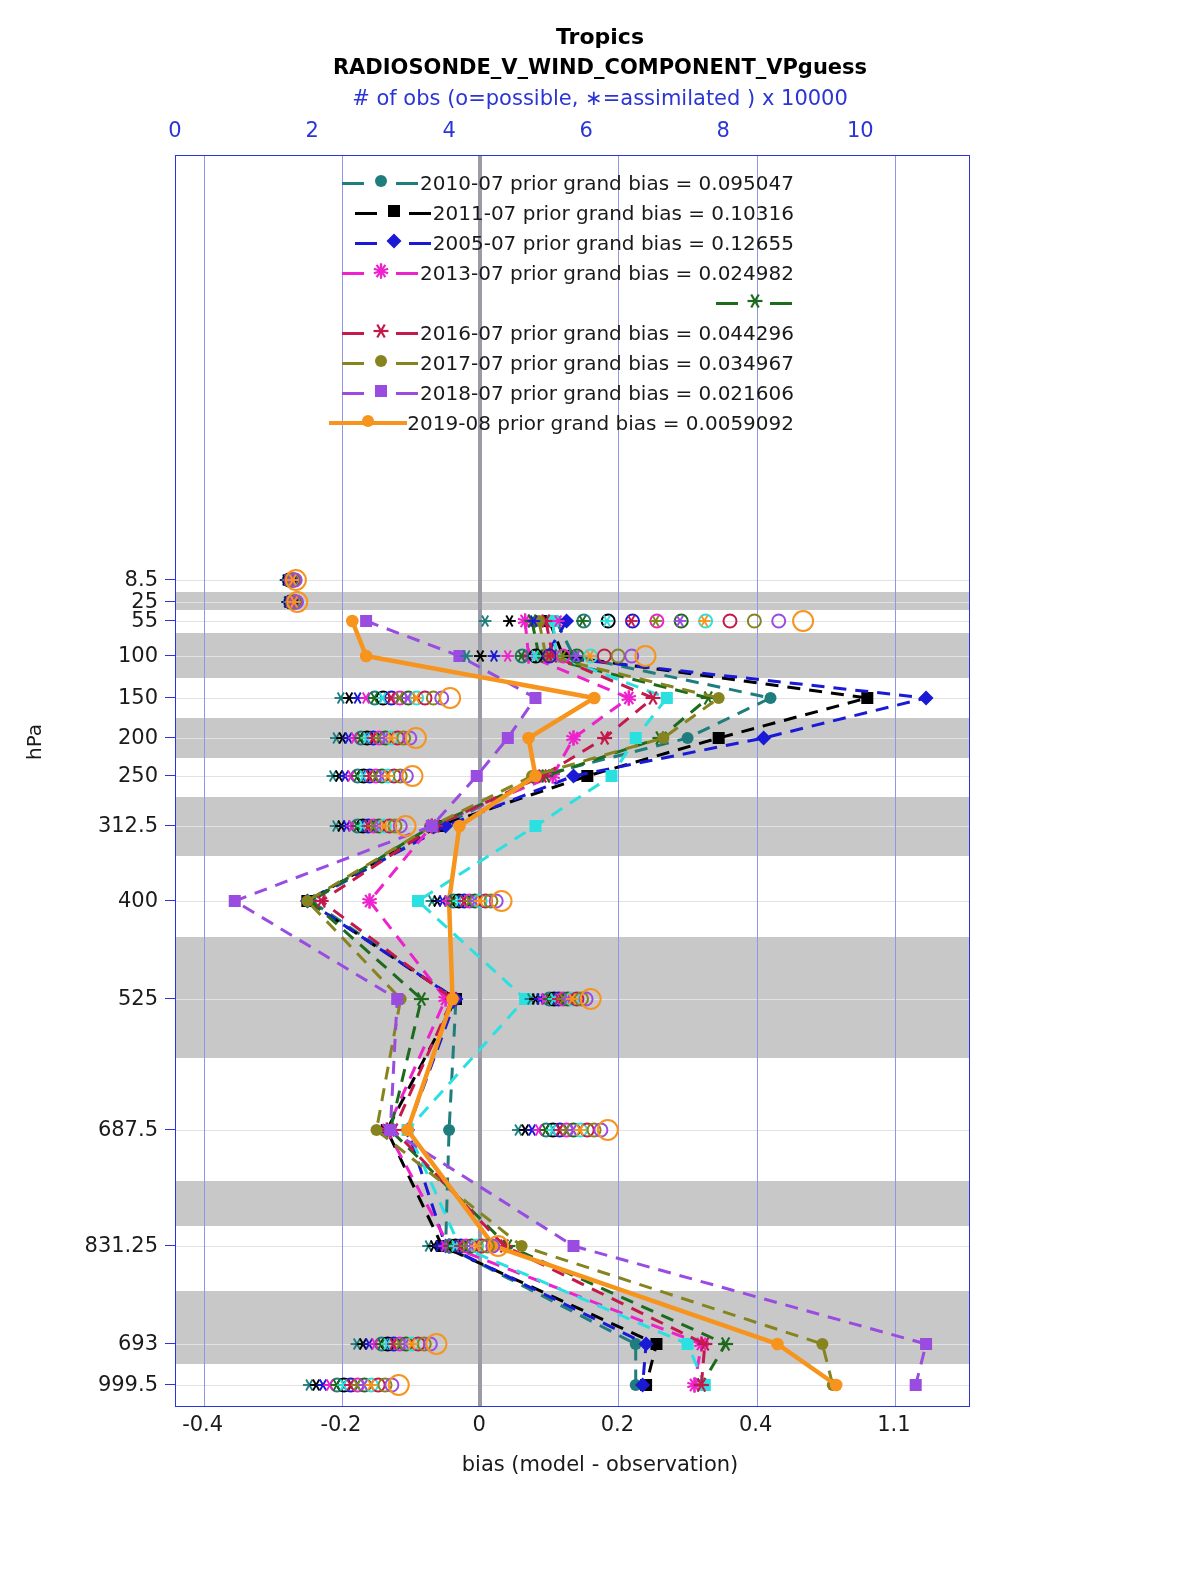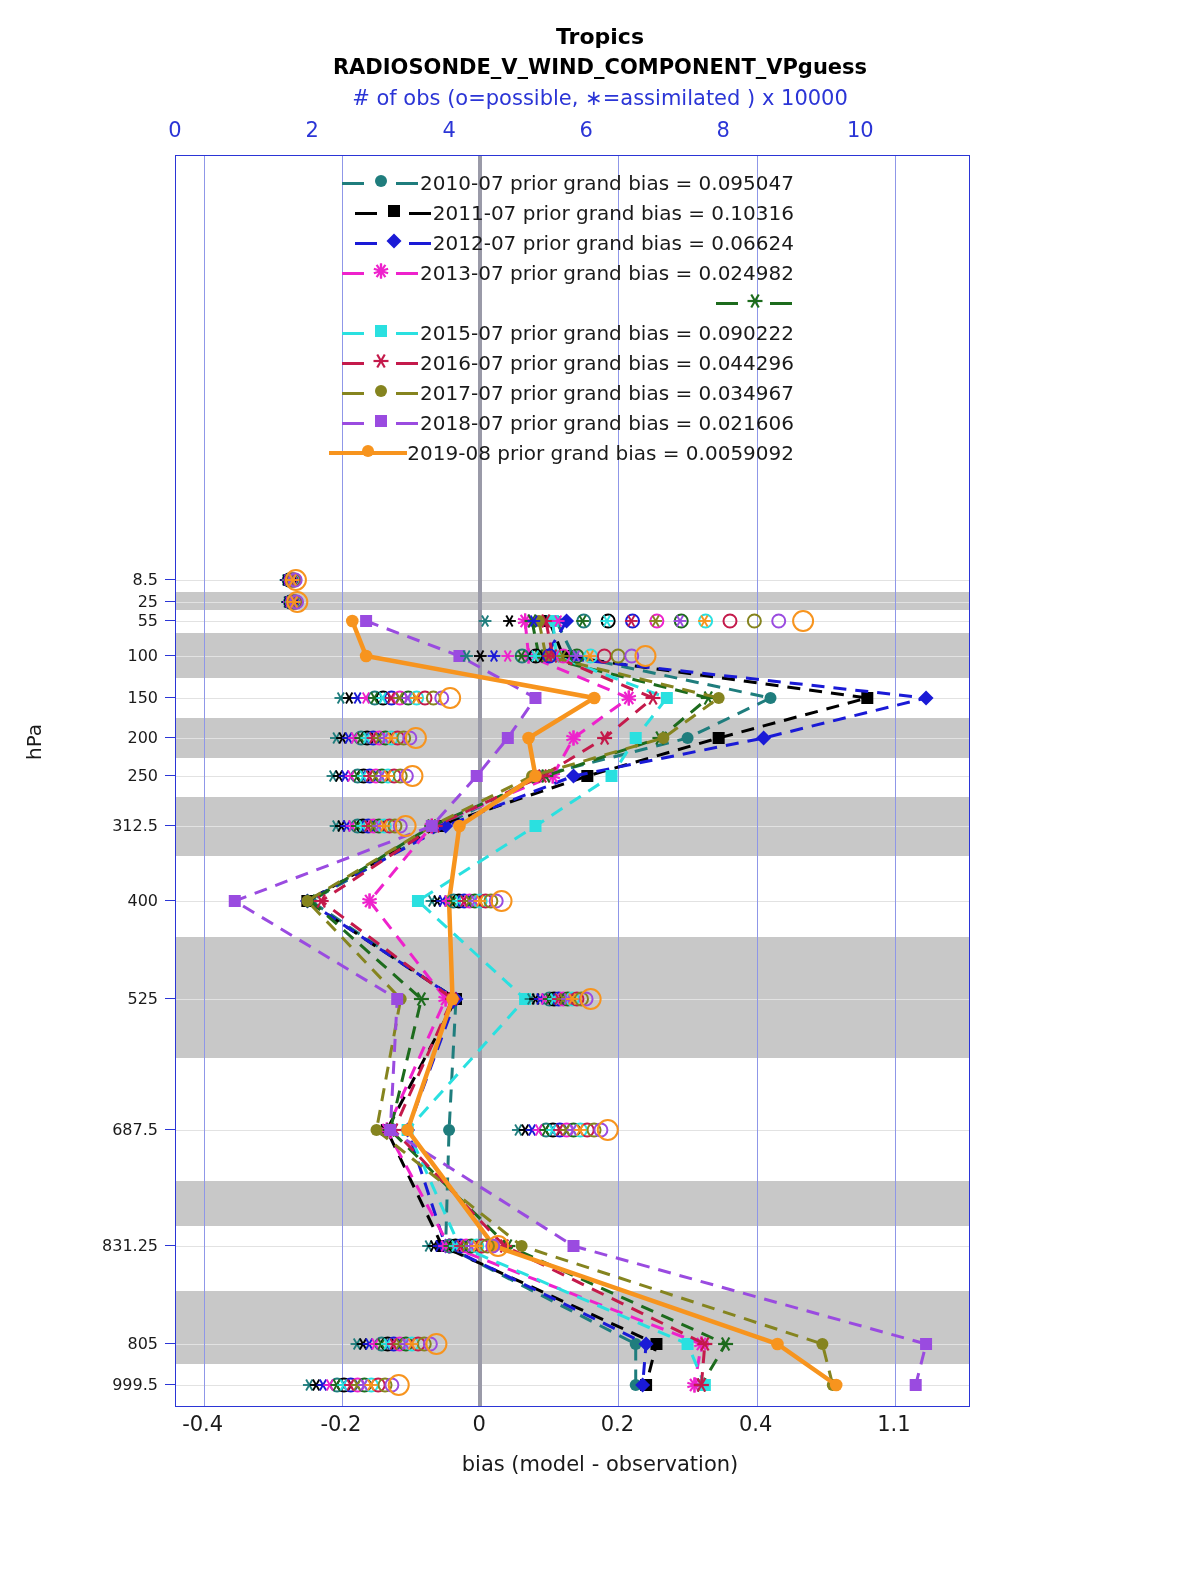--- a/index.html
+++ b/index.html
@@ -99,21 +99,21 @@
   .ylabels {
     position: absolute;
     left: 0;
     top: 155px;
     width: 170px;
     height: 1252px;
   }
   .ylabels span {
     position: absolute;
     right: 12px;
-    font-size: 16px;
+    font-size: 21px;
     color: #1a1a1a;
     transform: translateY(-50%);
     white-space: nowrap;
     text-align: right;
   }
   .ytick {
     position: absolute;
     left: 165px;
     width: 10px;
     height: 1px;
@@ -230,21 +230,21 @@
       <span style="top: 465px;">55</span>
       <span style="top: 500px;">100</span>
       <span style="top: 542px;">150</span>
       <span style="top: 582px;">200</span>
       <span style="top: 620px;">250</span>
       <span style="top: 670px;">312.5</span>
       <span style="top: 745px;">400</span>
       <span style="top: 843px;">525</span>
       <span style="top: 974px;">687.5</span>
       <span style="top: 1090px;">831.25</span>
-      <span style="top: 1188px;">805</span>
+      <span style="top: 1188px;">693</span>
       <span style="top: 1229px;">999.5</span>
     </div>
   <div class="ylabel-axis">hPa</div>
 
   <div class="plot-frame" id="plotFrame">
       <div class="band" style="top: 1135px; height: 73px;"></div>
       <div class="band" style="top: 1025px; height: 45px;"></div>
       <div class="band" style="top: 781px; height: 121px;"></div>
       <div class="band" style="top: 641px; height: 59px;"></div>
       <div class="band" style="top: 562px; height: 40px;"></div>
@@ -1468,21 +1468,21 @@
           <div class="legend-text">2011-07 prior grand bias = 0.10316</div>
         </div>
         <div class="legend-row">
           <div class="legend-sample">
             <div class="ld l1" style="background: rgb(26, 26, 214);"></div>
             <div class="ld l2" style="background: rgb(26, 26, 214);"></div>
             <div class="mk"><svg width="22" height="22" viewBox="0 0 22 22">
                 <polygon points="11,3.5 18.5,11 11,18.5 3.5,11" fill="#1a1ad6"></polygon>
               </svg></div>
           </div>
-          <div class="legend-text">2012-07 prior grand bias = 0.06624</div>
+          <div class="legend-text">2005-07 prior grand bias = 0.12655</div>
         </div>
         <div class="legend-row">
           <div class="legend-sample">
             <div class="ld l1" style="background: rgb(238, 34, 204);"></div>
             <div class="ld l2" style="background: rgb(238, 34, 204);"></div>
             <div class="mk"><svg width="22" height="22" viewBox="0 0 22 22">
                 <g>
                   <line x1="11" y1="3.5" x2="11" y2="18.5" stroke="#ee22cc" stroke-width="2.2"></line>
                   <line x1="15.408389392193548" y1="4.932372542187894" x2="6.5916106078064525" y2="17.067627457812108" stroke="#ee22cc" stroke-width="2.2"></line>
                   <line x1="18.132923872213652" y1="8.682372542187894" x2="3.8670761277863486" y2="13.317627457812106" stroke="#ee22cc" stroke-width="2.2"></line>
@@ -1499,30 +1499,20 @@
             <div class="ld l1" style="background: rgb(29, 107, 29);"></div>
             <div class="ld l2" style="background: rgb(29, 107, 29);"></div>
             <div class="mk"><svg width="22" height="22" viewBox="0 0 22 22">
                 <g>
                   <line x1="3.5" y1="11" x2="18.5" y2="11" stroke="#1d6b1d" stroke-width="2.2"></line>
                   <line x1="7.249999999999999" y1="4.504809471616711" x2="14.75" y2="17.49519052838329" stroke="#1d6b1d" stroke-width="2.2"></line>
                   <line x1="14.749999999999998" y1="4.50480947161671" x2="7.250000000000002" y2="17.49519052838329" stroke="#1d6b1d" stroke-width="2.2"></line>
                 </g>
               </svg></div>
           </div>
-        </div>
-        <div class="legend-row">
-          <div class="legend-sample">
-            <div class="ld l1" style="background: rgb(42, 224, 224);"></div>
-            <div class="ld l2" style="background: rgb(42, 224, 224);"></div>
-            <div class="mk"><svg width="22" height="22" viewBox="0 0 22 22">
-                <rect x="5" y="5" width="12" height="12" fill="#2ae0e0"></rect>
-              </svg></div>
-          </div>
-          <div class="legend-text">2015-07 prior grand bias = 0.090222</div>
         </div>
         <div class="legend-row">
           <div class="legend-sample">
             <div class="ld l1" style="background: rgb(196, 26, 75);"></div>
             <div class="ld l2" style="background: rgb(196, 26, 75);"></div>
             <div class="mk"><svg width="22" height="22" viewBox="0 0 22 22">
                 <g>
                   <line x1="3.5" y1="11" x2="18.5" y2="11" stroke="#c41a4b" stroke-width="2.2"></line>
                   <line x1="7.249999999999999" y1="4.504809471616711" x2="14.75" y2="17.49519052838329" stroke="#c41a4b" stroke-width="2.2"></line>
                   <line x1="14.749999999999998" y1="4.50480947161671" x2="7.250000000000002" y2="17.49519052838329" stroke="#c41a4b" stroke-width="2.2"></line>

